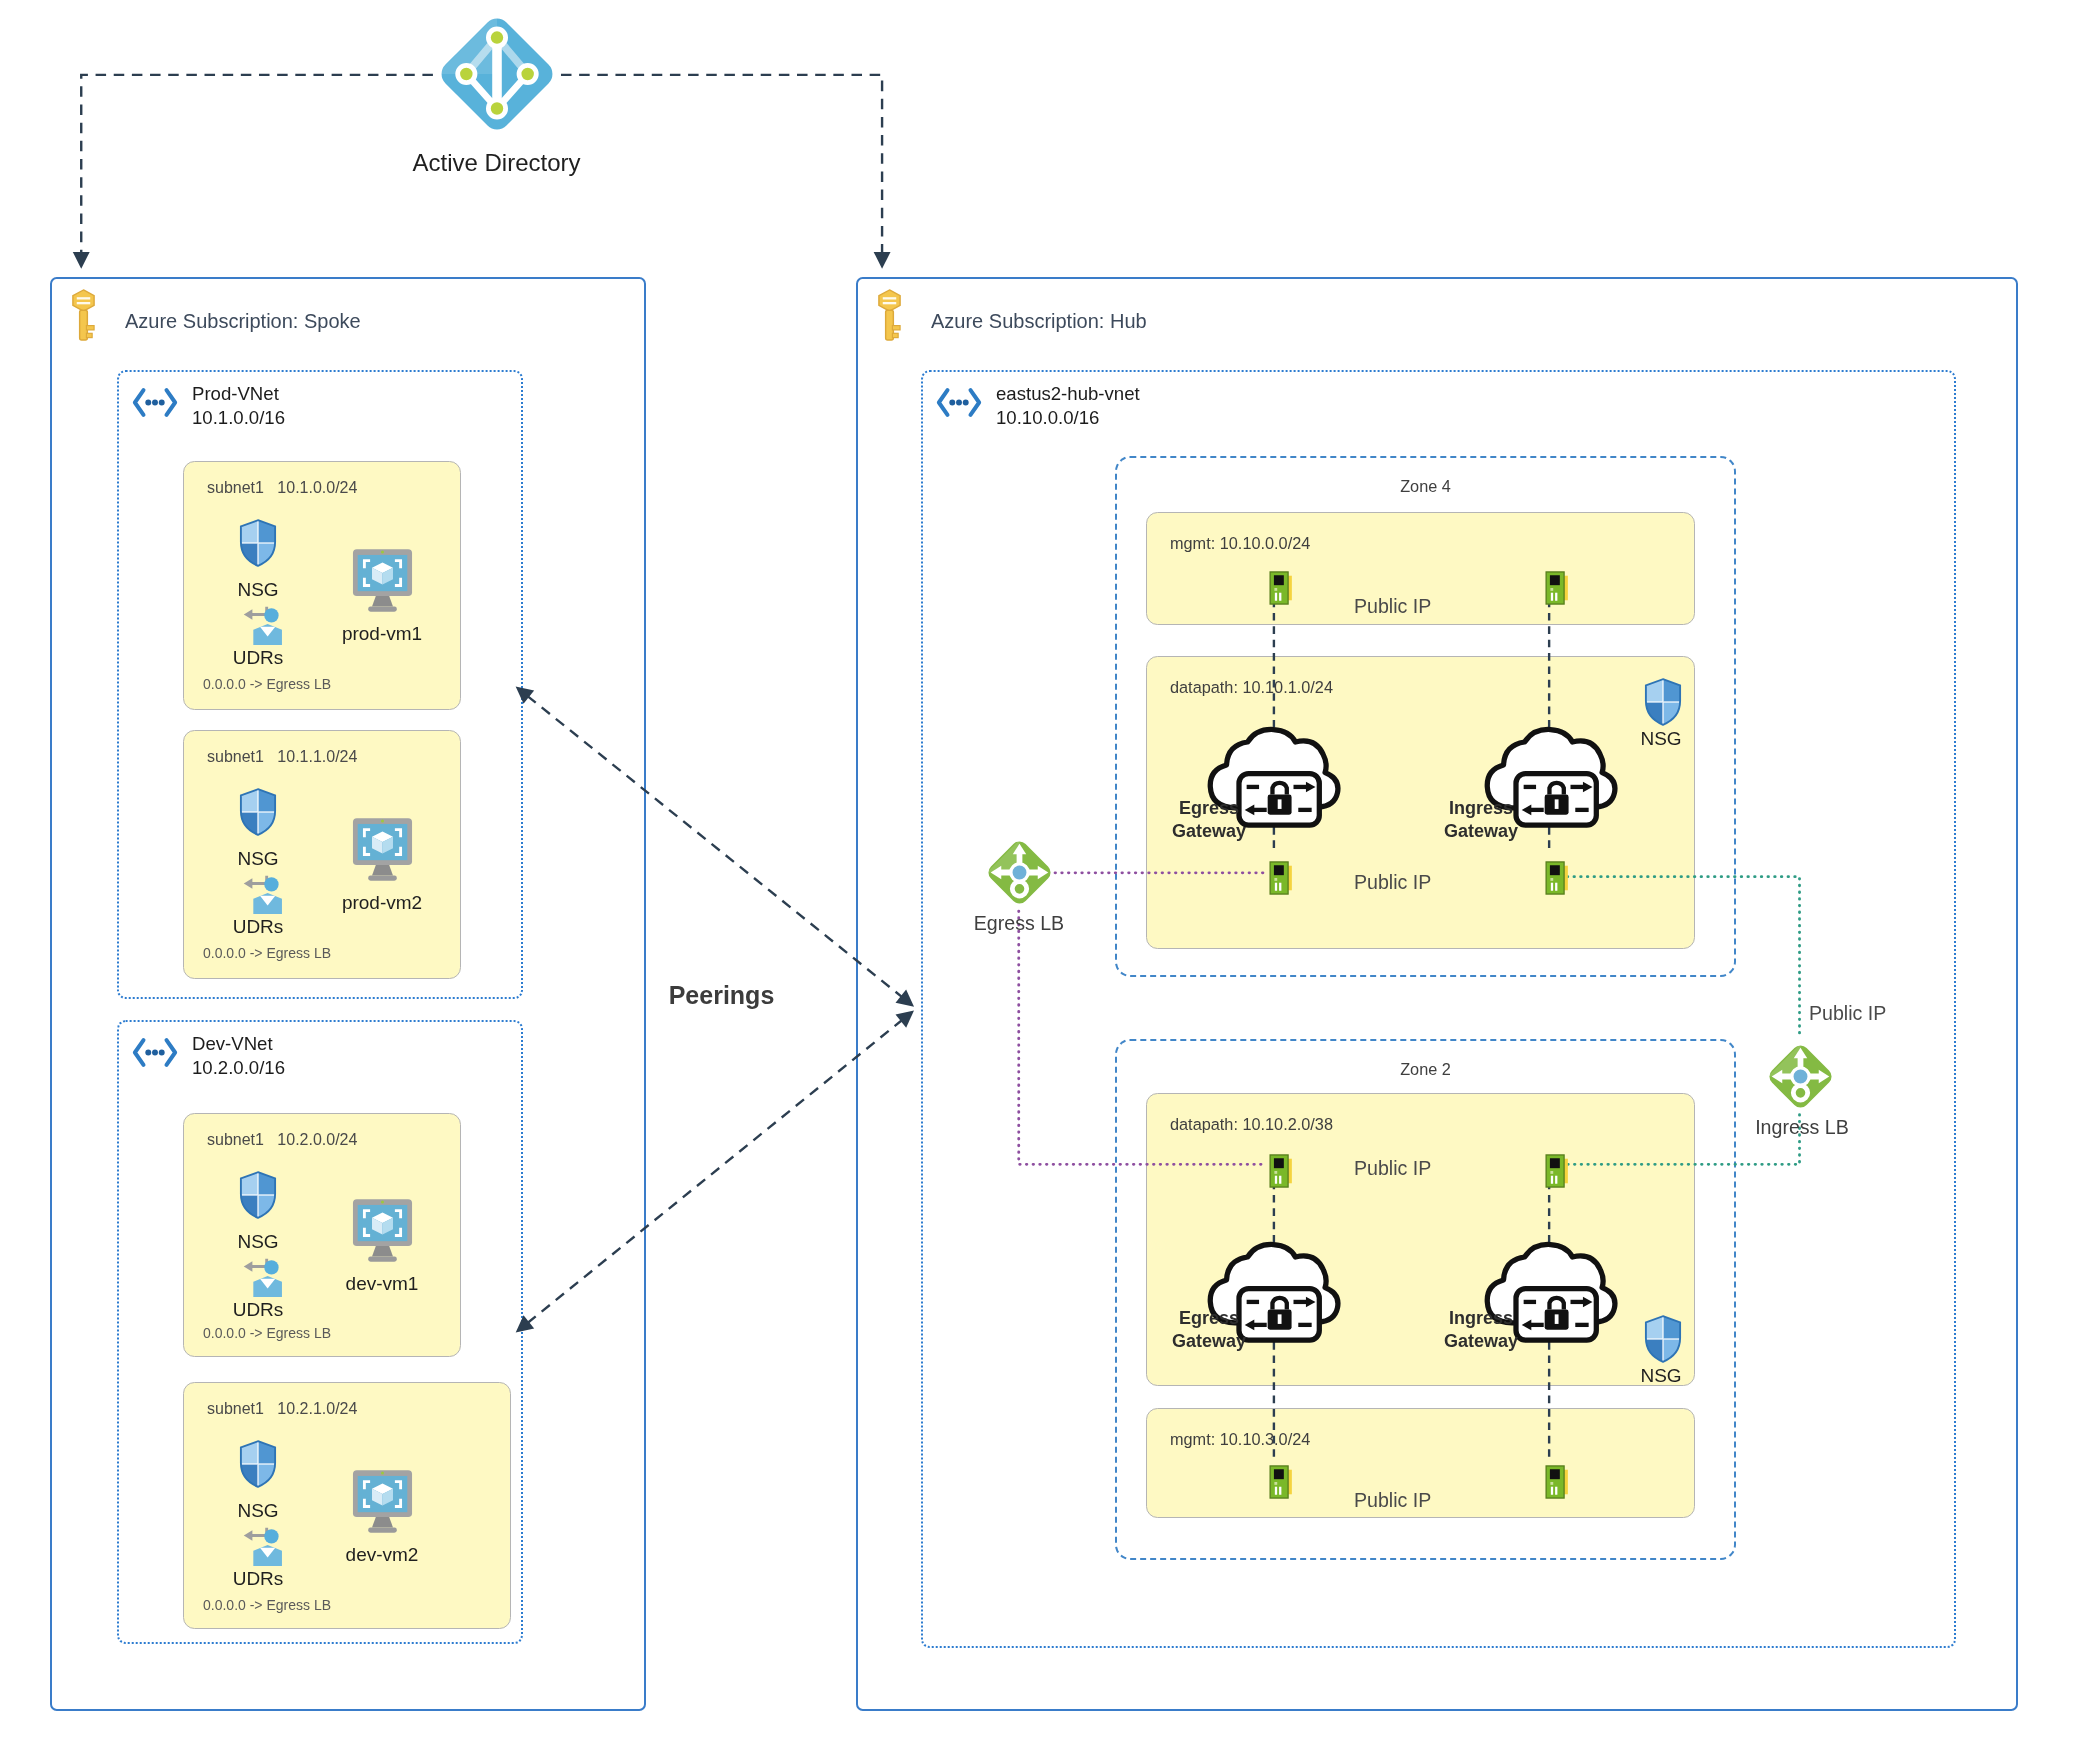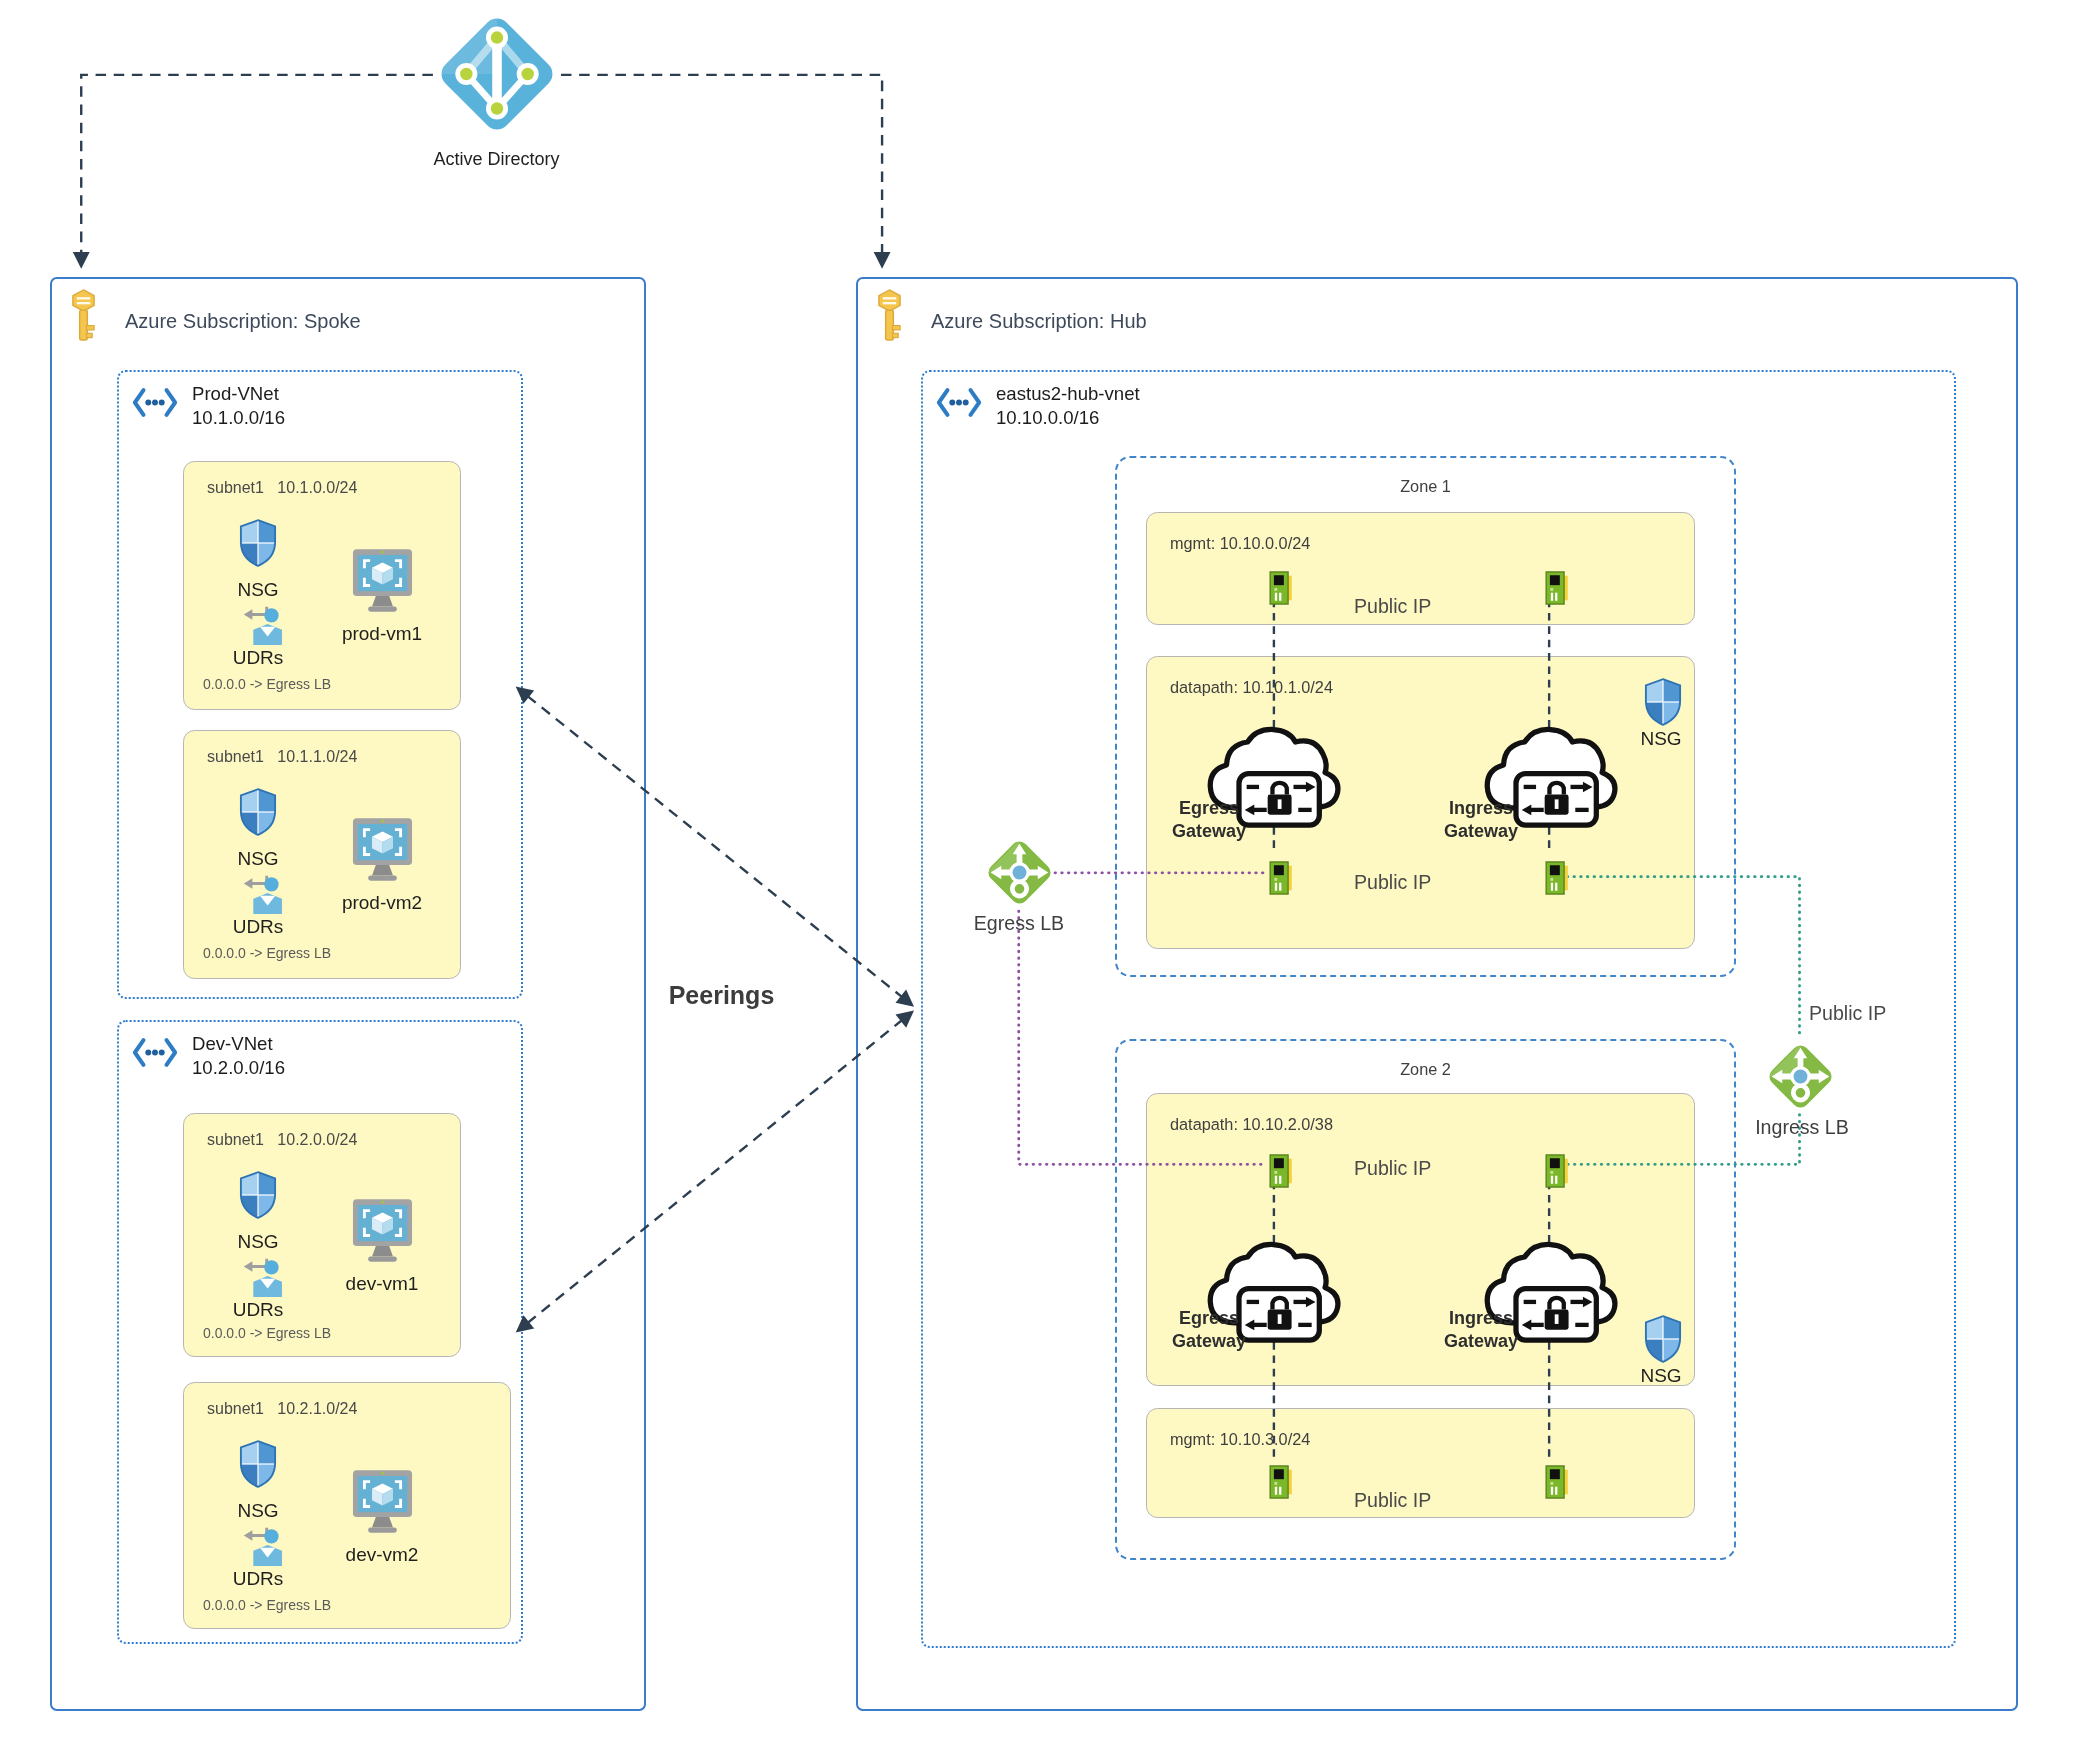--- a/index.html
+++ b/index.html
@@ -18,21 +18,21 @@
   .subnet-lbl .cidr{margin-left:13.4px;}
   .icon-lbl{font-size:19px;text-align:center;}
   .vm-lbl{font-size:19px;text-align:center;}
   .route{font-size:14px;color:#5a5a5a;}
   .zone-lbl{font-size:16.3px;color:#3f3f3f;text-align:center;width:100%;left:0;}
   .net-lbl{font-size:16.3px;color:#3f3f3f;}
   .pub-ip{font-size:19.6px;color:#4a4a4a;text-align:left;}
   .gw-lbl{font-size:18px;font-weight:bold;color:#2e2e2e;text-align:center;line-height:1.25;}
   .lb-lbl{font-size:19.6px;color:#3f3f3f;text-align:center;}
   .peerings{font-size:25px;font-weight:bold;color:#3c3c3c;text-align:center;}
-  .ad-lbl{font-size:18px;color:#1f1f1f;text-align:center;}
+  .ad-lbl{font-size:24px;color:#1f1f1f;text-align:center;}
   
   .ic{position:absolute;z-index:10;display:block;}
   .ic svg{display:block;width:100%;height:100%;}
   .i-ad{width:138px;height:138px;}
   .i-key{width:29px;height:52px;}
   .i-vnet{width:46px;height:31px;}
   .i-nsg{width:38px;height:48px;}
   .i-udr{width:44px;height:42px;}
   .i-vm{width:61px;height:73px;}
   .i-nic{width:26px;height:34px;}
@@ -362,21 +362,21 @@
               <circle cx="31" cy="16" r="3.1"></circle>
             </g>
           </svg>
         </span>
       <div class="t vnet-title" style="left:73px;top:9.6px;">
         <div>eastus2-hub-vnet</div>
         <div>10.10.0.0/16</div>
       </div>
 
       <div class="zone-box" style="left:192px;top:84px;width:621px;height:521px;">
-        <div class="t zone-lbl" style="top:19px;">Zone 1</div>
+        <div class="t zone-lbl" style="top:19px;">Zone 4</div>
 
         <div class="hubnet" style="left:29px;top:54px;width:549px;height:113px;">
           <div class="t net-lbl" style="left:23px;top:21px;">mgmt: 10.10.0.0/24</div>
           <span class="ic i-nic" style="left:121px;top:58px;">
               <svg viewBox="0 0 27 36">
                 <rect x="16" y="5" width="9" height="26" fill="#f5d33f"></rect>
                 <rect x="2" y="1" width="19" height="34" fill="#7ab829" stroke="#577f1c" stroke-width="1.4"></rect>
                 <rect x="6" y="4.5" width="10.5" height="10.5" fill="#111111"></rect>
                 <rect x="6.5" y="18" width="3" height="3" fill="#c8e09a"></rect>
                 <rect x="7" y="23" width="2.4" height="8.5" fill="#ffffff"></rect>

